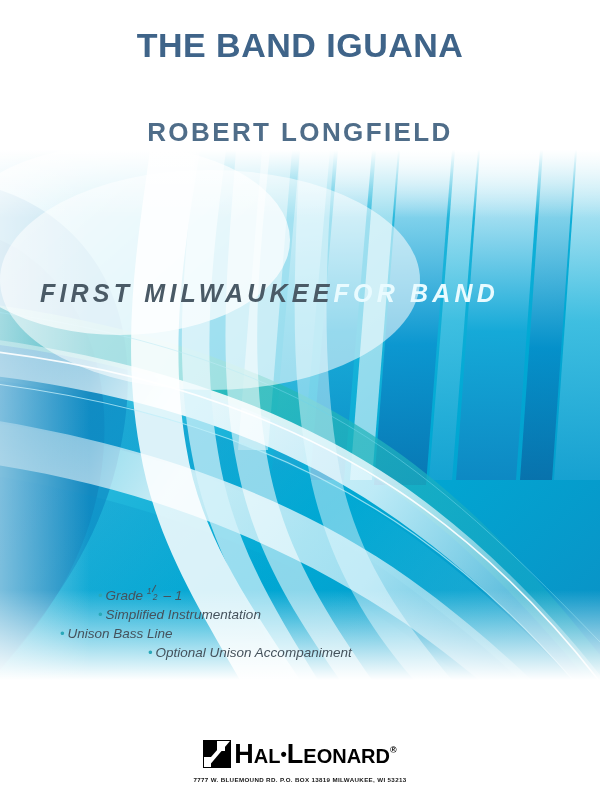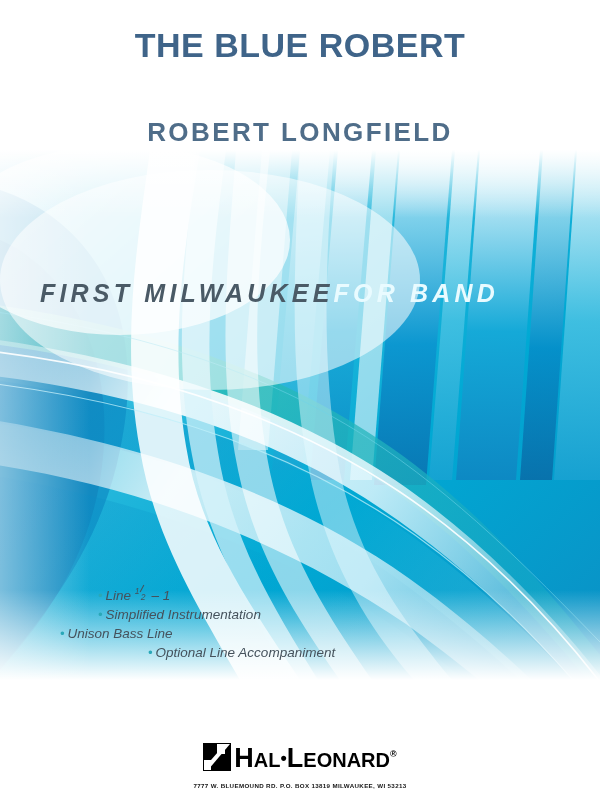--- a/index.html
+++ b/index.html
@@ -145,21 +145,21 @@
     width: 28px;
     height: 28px;
     margin-right: 3px;
   }
   .logo-word {
     font-size: 27px;
     font-weight: bold;
     color: #000000;
     letter-spacing: 0px;
     font-family: "Liberation Sans", sans-serif;
-    line-height: 36px;
+    line-height: 29px;
   }
   .logo-word .small {
     font-size: 20px;
   }
   .logo-word .dot {
     font-size: 18px;
     vertical-align: 3px;
   }
   .logo-word .reg {
     font-size: 9px;
@@ -173,21 +173,21 @@
     color: #141414;
     font-family: "Liberation Sans", sans-serif;
     white-space: nowrap;
   }
 </style>
 </head>
 <body>
 
 <div class="page">
 
-  <div class="title">THE BLUE ROBERT</div>
+  <div class="title">THE BAND IGUANA</div>
 
   <div class="composer">ROBERT LONGFIELD</div>
 
   <div class="art">
     <svg width="600" height="530" viewBox="0 0 600 530" xmlns="http://www.w3.org/2000/svg">
       <defs>
 
         <linearGradient id="topFade" x1="0" y1="0" x2="0" y2="1">
           <stop offset="0%" stop-color="#ffffff" stop-opacity="1"></stop>
           <stop offset="100%" stop-color="#ffffff" stop-opacity="0"></stop>
@@ -317,30 +317,30 @@
       </g>
     </svg>
   </div>
 
   <div class="series">
     <span class="s-dark">FIRST MILWAUKEE</span><span class="s-light">FOR BAND</span>
   </div>
 
   <div class="bullets">
     <div class="bullet-row r0">
-      <span class="dot">•</span><span>Line </span><span class="frac"><span class="num">1</span><span class="bar"></span><span class="den">2</span></span><span> – 1</span>
+      <span class="dot">•</span><span>Grade </span><span class="frac"><span class="num">1</span><span class="bar"></span><span class="den">2</span></span><span> – 1</span>
     </div>
     <div class="bullet-row r1">
       <span class="dot">•</span><span>Simplified Instrumentation</span>
     </div>
     <div class="bullet-row r2">
       <span class="dot">•</span><span>Unison Bass Line</span>
     </div>
     <div class="bullet-row r3">
-      <span class="dot">•</span><span>Optional Line Accompaniment</span>
+      <span class="dot">•</span><span>Optional Unison Accompaniment</span>
     </div>
   </div>
 
   <div class="logo">
     <div class="logo-row">
       <svg class="logo-mark" viewBox="0 0 28 28" xmlns="http://www.w3.org/2000/svg">
         <rect x="0" y="0" width="28" height="28" fill="#000000"></rect>
         <polygon points="1,25 22,1 27,1 5,27" fill="#ffffff"></polygon>
         <polygon points="14,1 22,1 22,11 14,11" fill="#ffffff"></polygon>
         <polygon points="1,17 8,17 8,27 1,27" fill="#ffffff"></polygon>

